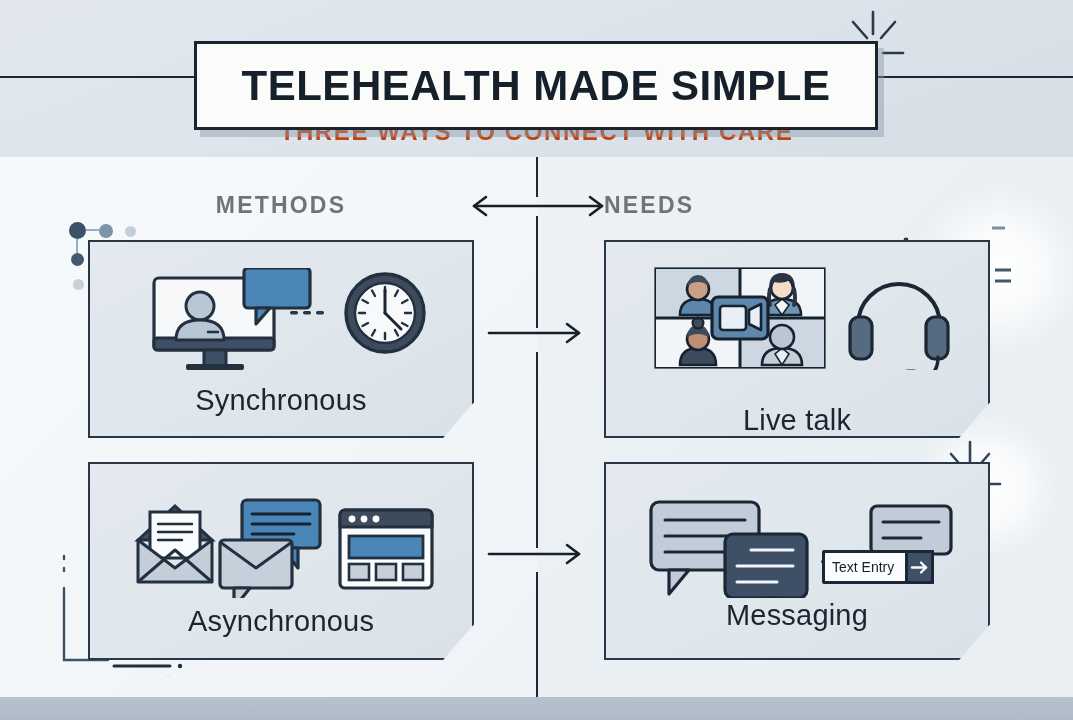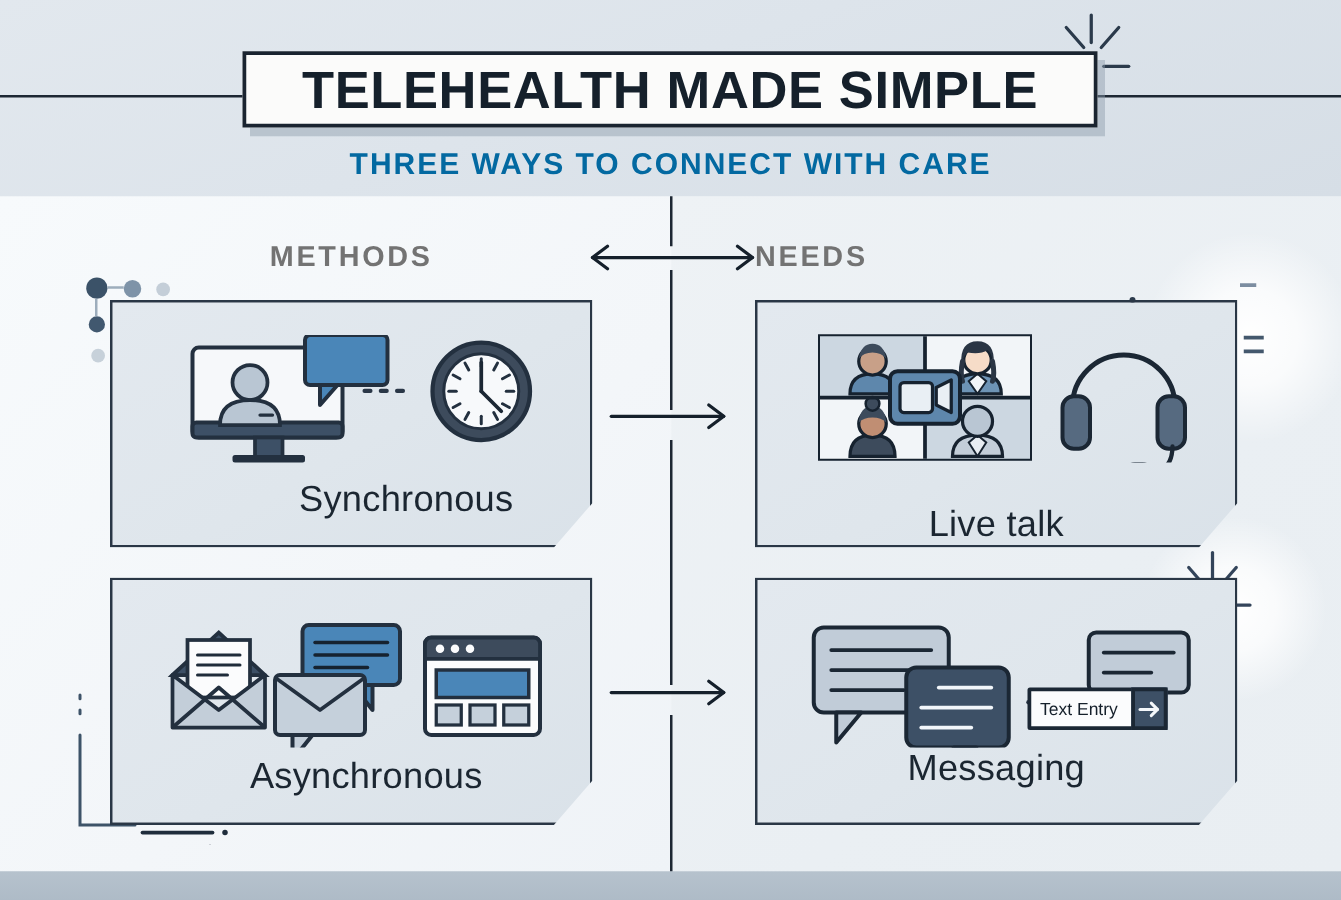--- a/index.html
+++ b/index.html
@@ -12,32 +12,32 @@
 
   
   .header-band{
     position:absolute;left:0;top:0;width:1073px;height:157px;
     background:linear-gradient(160deg,#e2e8ee 0%,#dde4eb 45%,#d6dee6 100%);
   }
   .header-rule{
     position:absolute;left:0;top:76px;width:1073px;height:2px;background:#1d2733;
   }
   .title-box{
-    position:absolute;left:194px;top:41px;width:684px;height:61px;
+    position:absolute;left:194px;top:41px;width:684px;height:89px;
     background:#fbfbfa;border:3px solid #1a2430;box-sizing:border-box;
     box-shadow:6px 7px 0 rgba(140,155,170,.45);
     display:flex;align-items:center;justify-content:center;z-index:4;
   }
   .title-text{
     font-size:42px;font-weight:bold;letter-spacing:.5px;color:#15202b;
     white-space:nowrap;line-height:1;
   }
   .subtitle{
     position:absolute;left:0;top:118px;width:1073px;text-align:center;
-    font-size:24px;font-weight:bold;letter-spacing:1.6px;color:#0369a1;z-index:3;
+    font-size:24px;font-weight:bold;letter-spacing:1.6px;color:#c2410c;z-index:3;
   }
 
   
   .body-left{
     position:absolute;left:0;top:157px;width:537px;height:540px;
     background:linear-gradient(135deg,#f7fafc 0%,#f3f6f9 60%,#eff3f7 100%);
   }
   .body-right{
     position:absolute;left:537px;top:157px;width:536px;height:540px;
     background:linear-gradient(135deg,#eef2f5 0%,#eaeff3 60%,#e9eef2 100%);
@@ -72,22 +72,22 @@
     clip-path:polygon(0 0,100% 0,100% 82%,92% 100%,0 100%);
   }
   .card-sync{left:88px;top:240px;}
   .card-async{left:88px;top:462px;}
   .card-live{left:604px;top:240px;}
   .card-msg{left:604px;top:462px;}
   .card-label{
     position:absolute;width:386px;text-align:center;
     font-size:29px;color:#1b2631;letter-spacing:.2px;
   }
-  .lbl-sync{left:88px;top:384px;margin-left:44px;}
-  .lbl-async{left:88px;top:605px;padding-left:12px;}
+  .lbl-sync{left:88px;top:384px;}
+  .lbl-async{left:88px;top:605px;}
   .lbl-live{left:604px;top:404px;}
   .lbl-msg{left:604px;top:599px;}
   .art{position:absolute;}
 
   
   .flow-arrow{position:absolute;left:487px;top:322px;width:100px;height:22px;}
   .flow-arrow2{position:absolute;left:487px;top:543px;width:100px;height:22px;}
 
   
   .deco{position:absolute;pointer-events:none;}

